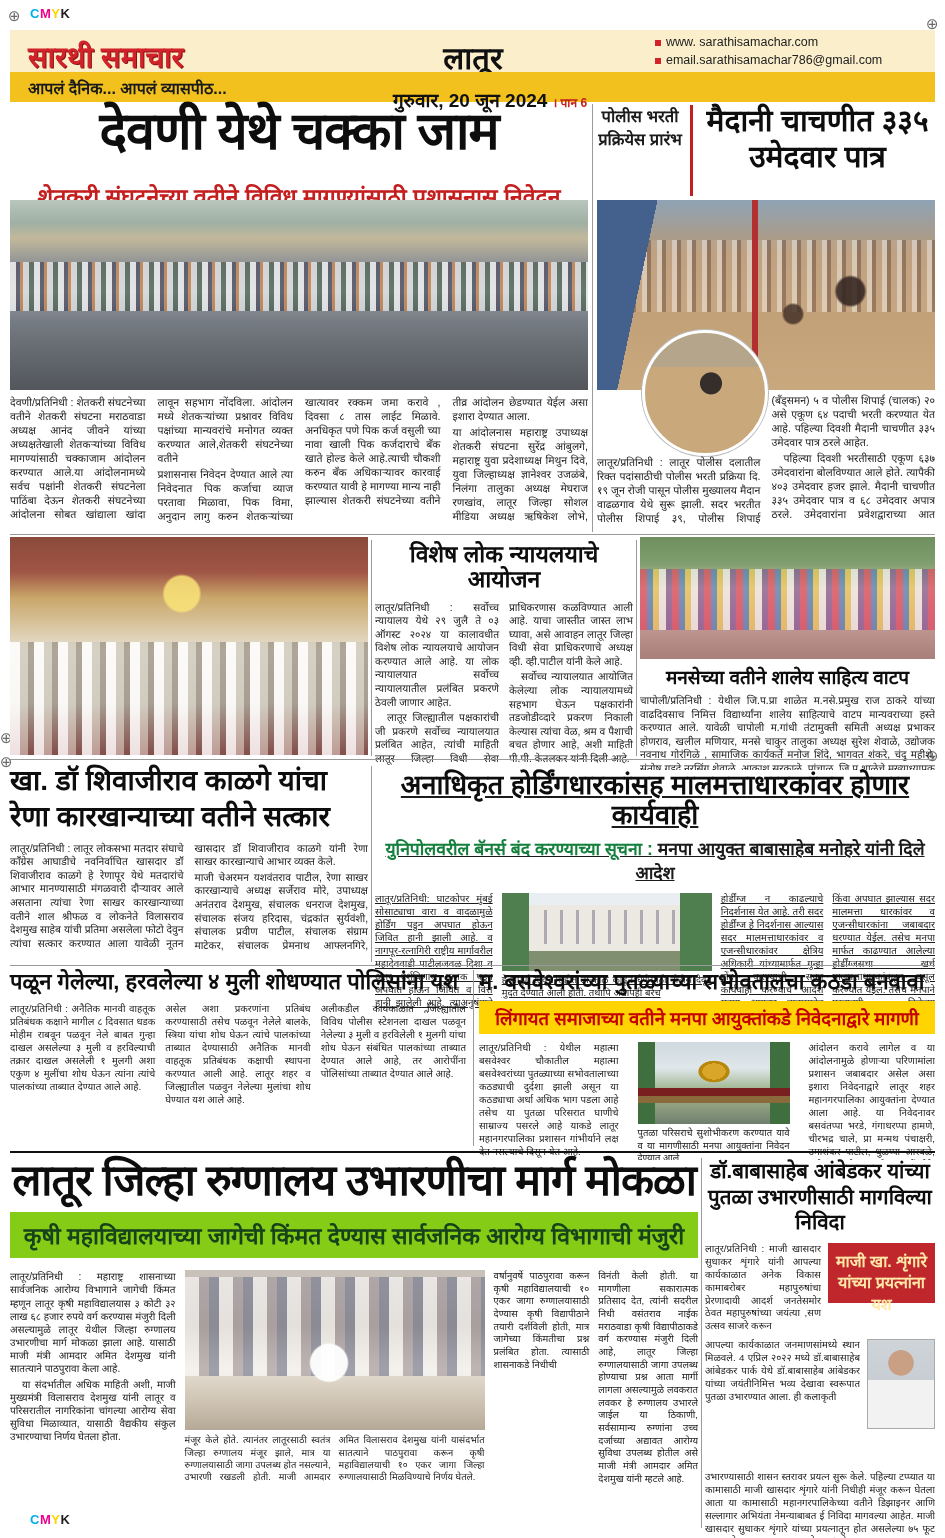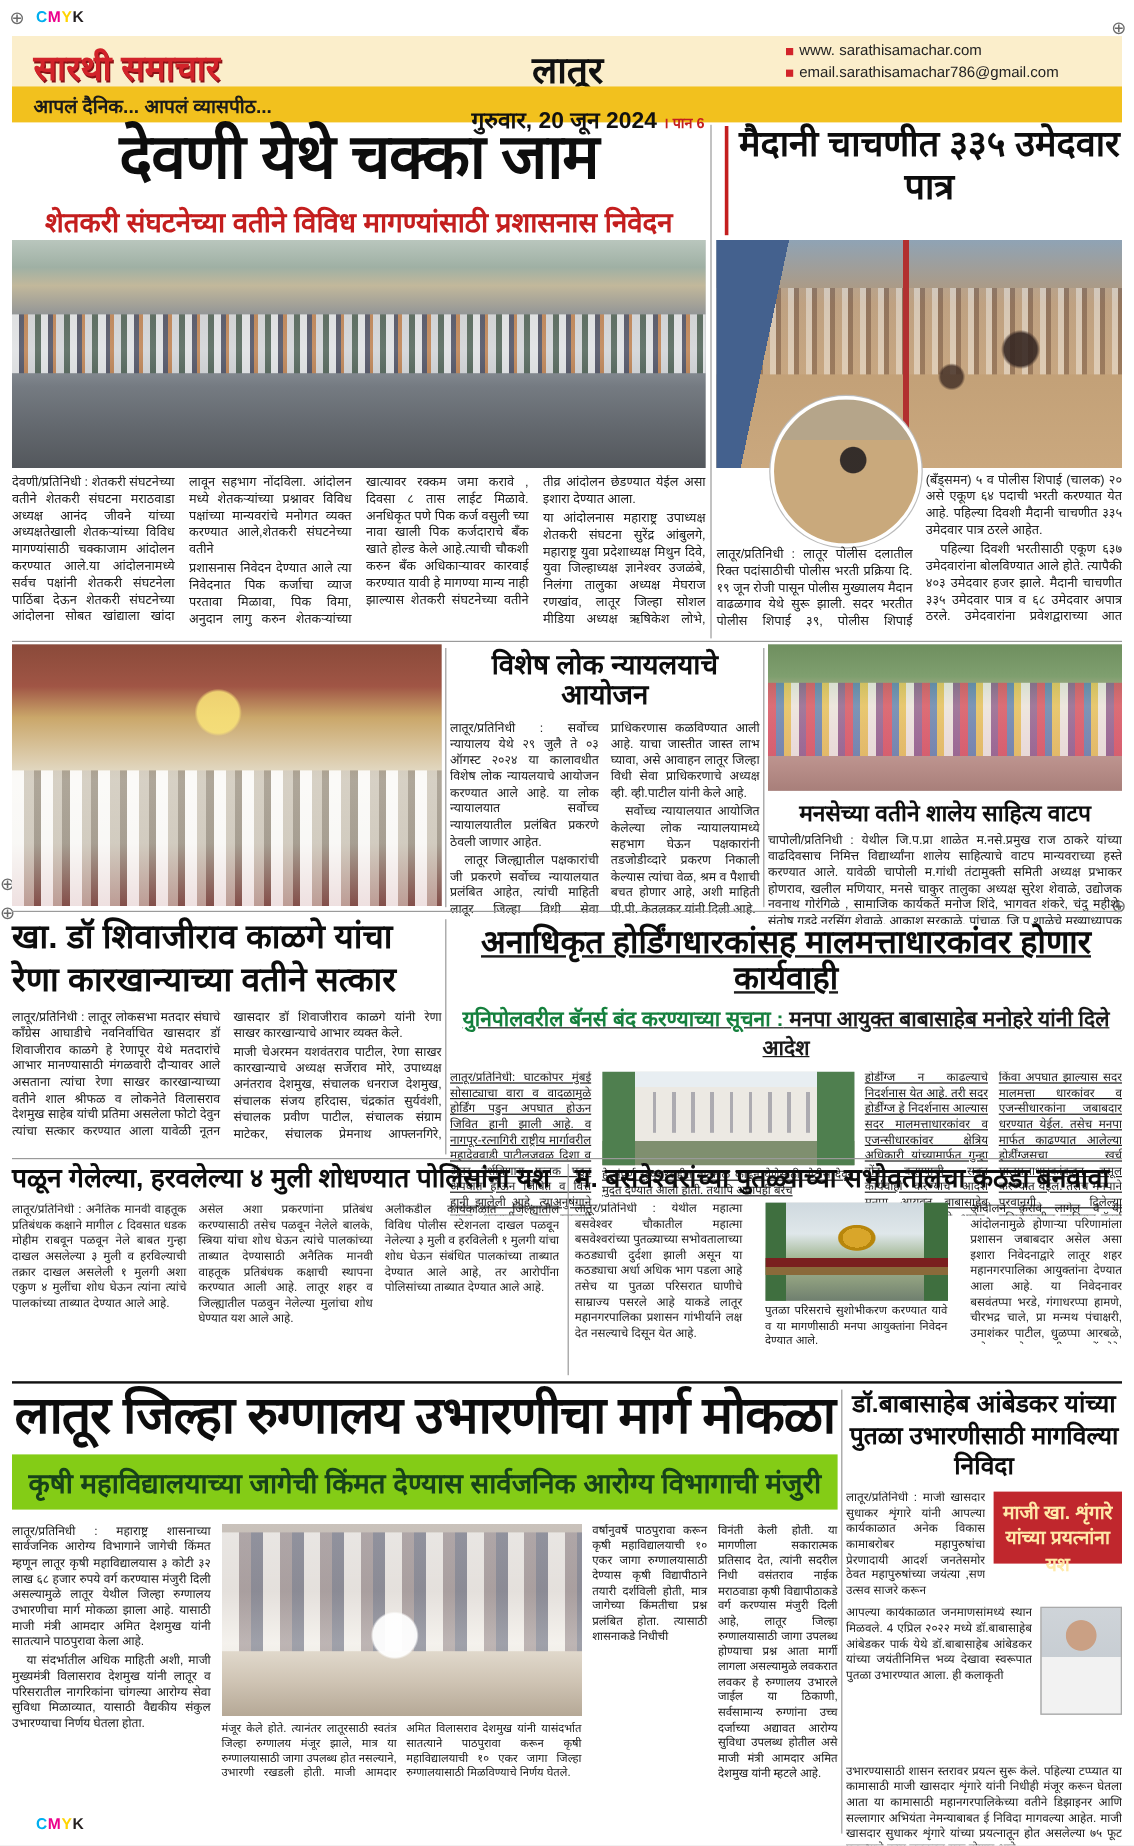--- a/index.html
+++ b/index.html
@@ -23,21 +23,21 @@
               text-shadow:1px 1px 0 #8a1116;}
   .mast-edition{left:373px;top:36px;width:200px;text-align:center;font-size:31px;font-weight:900;color:#101010;}
   .mast-contact{left:655px;top:33px;width:278px;font-size:12.5px;line-height:1.45;color:#222;}
   .sq{display:inline-block;width:6px;height:6px;background:#d2232a;margin-right:5px;vertical-align:middle;}
   .band-yellow{left:10px;top:72px;width:925px;height:30px;background:#f2c11e;}
   .tagline{left:28px;top:77px;font-size:16px;font-weight:700;color:#1a1a1a;}
   .dateline{left:340px;top:87px;width:300px;text-align:center;font-size:19px;font-weight:900;color:#111;}
   .pageno{font-size:12px;font-weight:700;color:#c41e1e;}
   
   .lead-hl{left:10px;top:104px;width:578px;font-size:52px;line-height:1.05;letter-spacing:-1px;}
-  .lead-sub{left:10px;top:168px;width:578px;font-size:23px;font-weight:700;color:#c41e1e;}
+  .lead-sub{left:10px;top:180px;width:578px;font-size:23px;font-weight:700;color:#c41e1e;}
   .police-wrap{left:597px;top:103px;width:338px;height:95px;display:flex;align-items:stretch;}
   .police-kicker{width:86px;font-size:16.5px;font-weight:700;text-align:center;line-height:1.4;padding-top:2px;}
   .redrule{width:3px;background:#c41e1e;margin:2px 7px;}
   .police-hl{flex:1;font-size:30px;line-height:1.2;}
   
   .vrule{width:1px;background:#9a9a9a;}
   .hrule{height:1px;background:#9a9a9a;}
   .hrule2{height:2px;background:#111;}
   
   .ph-protest{left:10px;top:200px;width:578px;height:190px;
@@ -179,20 +179,21 @@
   <div class="abs tagline">आपलं दैनिक... आपलं व्यासपीठ...</div>
   <div class="abs dateline">
     <span>गुरुवार, 20 जून 2024</span>
     <span class="pageno">। पान 6</span>
   </div>
 
   <div class="abs lead-hl hl center">देवणी येथे चक्का जाम</div>
   <div class="abs lead-sub center">शेतकरी संघटनेच्या वतीने विविध मागण्यांसाठी प्रशासनास निवेदन</div>
 
   <div class="abs police-wrap">
+    <div class="police-kicker">पोलीस भरती प्रक्रियेस प्रारंभ</div>
     <div class="redrule"></div>
     <div class="police-hl hl center">मैदानी चाचणीत ३३५ उमेदवार पात्र</div>
   </div>
 
   <div class="abs ph ph-protest"></div>
   <div class="abs ph ph-police"></div>
   <div class="abs ph ph-runner"></div>
 
   <div class="abs lead-body jtext">
     <p class="ni">देवणी/प्रतिनिधी : शेतकरी संघटनेच्या वतीने शेतकरी संघटना मराठवाडा अध्यक्ष आनंद जीवने यांच्या अध्यक्षतेखाली शेतकऱ्यांच्या विविध मागण्यांसाठी चक्काजाम आंदोलन करण्यात आले.या आंदोलनामध्ये सर्वच पक्षांनी शेतकरी संघटनेला पाठिंबा देऊन शेतकरी संघटनेच्या आंदोलना सोबत खांद्याला खांदा लावून सहभाग नोंदविला. आंदोलन मध्ये शेतकऱ्यांच्या प्रश्नावर विविध पक्षांच्या मान्यवरांचे मनोगत व्यक्त करण्यात आले,शेतकरी संघटनेच्या वतीने</p>
@@ -271,20 +272,21 @@
     <div class="girls-hl hl">पळून गेलेल्या, हरवलेल्या ४ मुली शोधण्यात पोलिसांना यश</div>
     <div class="girls-body jtext">
       <p class="ni">लातूर/प्रतिनिधी : अनैतिक मानवी वाहतूक प्रतिबंधक कक्षाने मागील ८ दिवसात धडक मोहीम राबवून पळवून नेले बाबत गुन्हा दाखल असलेल्या ३ मुली व हरविल्याची तक्रार दाखल असलेली १ मुलगी अशा एकुण ४ मुलींचा शोध घेऊन त्यांना त्यांचे पालकांच्या ताब्यात देण्यात आले आहे.</p>
       <p class="ni">असेल अशा प्रकरणांना प्रतिबंध करण्यासाठी तसेच पळवून नेलेले बालके, स्त्रिया यांचा शोध घेऊन त्यांचे पालकांच्या ताब्यात देण्यासाठी अनैतिक मानवी वाहतूक प्रतिबंधक कक्षाची स्थापना करण्यात आली आहे. लातूर शहर व जिल्ह्यातील पळवुन नेलेल्या मुलांचा शोध घेण्यात यश आले आहे.</p>
       <p class="ni">अलीकडील कार्यकाळात जिल्ह्यातील विविध पोलीस स्टेशनला दाखल पळवून नेलेल्या ३ मुली व हरविलेली १ मुलगी यांचा शोध घेऊन संबंधित पालकांच्या ताब्यात देण्यात आले आहे, तर आरोपींना पोलिसांच्या ताब्यात देण्यात आले आहे.</p>
     </div>
   </div>
 
   <div class="abs statue">
     <div class="statue-hl hl">म. बसवेश्वरांच्या पुतळ्याच्या सभोवतालचा कठडा बनवावा</div>
+    <div class="statue-band">लिंगायत समाजाच्या वतीने मनपा आयुक्तांकडे निवेदनाद्वारे मागणी</div>
     <div class="statue-row jtext">
       <div class="c1">
           <p class="ni">लातूर/प्रतिनिधी : येथील महात्मा बसवेश्वर चौकातील महात्मा बसवेश्वरांच्या पुतळ्याच्या सभोवतालाच्या कठड्याची दुर्दशा झाली असून या कठड्याचा अर्धा अधिक भाग पडला आहे तसेच या पुतळा परिसरात घाणीचे साम्राज्य पसरले आहे याकडे लातूर महानगरपालिका प्रशासन गांभीर्याने लक्ष देत नसल्याचे दिसून येत आहे.</p>
         </div>
       <div class="statue-mid">
         <div class="ph ph-statue"></div>
         <div class="statue-cap">पुतळा परिसराचे सुशोभीकरण करण्यात यावे व या मागणीसाठी मनपा आयुक्तांना निवेदन देण्यात आले.</div>
       </div>
       <div class="c3">
           <p class="ni">आंदोलन करावे लागेल व या आंदोलनामुळे होणाऱ्या परिणामांला प्रशासन जबाबदार असेल असा इशारा निवेदनाद्वारे लातूर शहर महानगरपालिका आयुक्तांना देण्यात आला आहे. या निवेदनावर बसवंतप्पा भरडे, गंगाधरप्पा हामणे, चीरभद्र चाले, प्रा मन्मथ पंचाक्षरी, उमाशंकर पाटील, धुळप्पा आरबळे, नागेश उटगे, मल्लीनाथ मेंगशेटे, सतीश हर्कल.</p>

